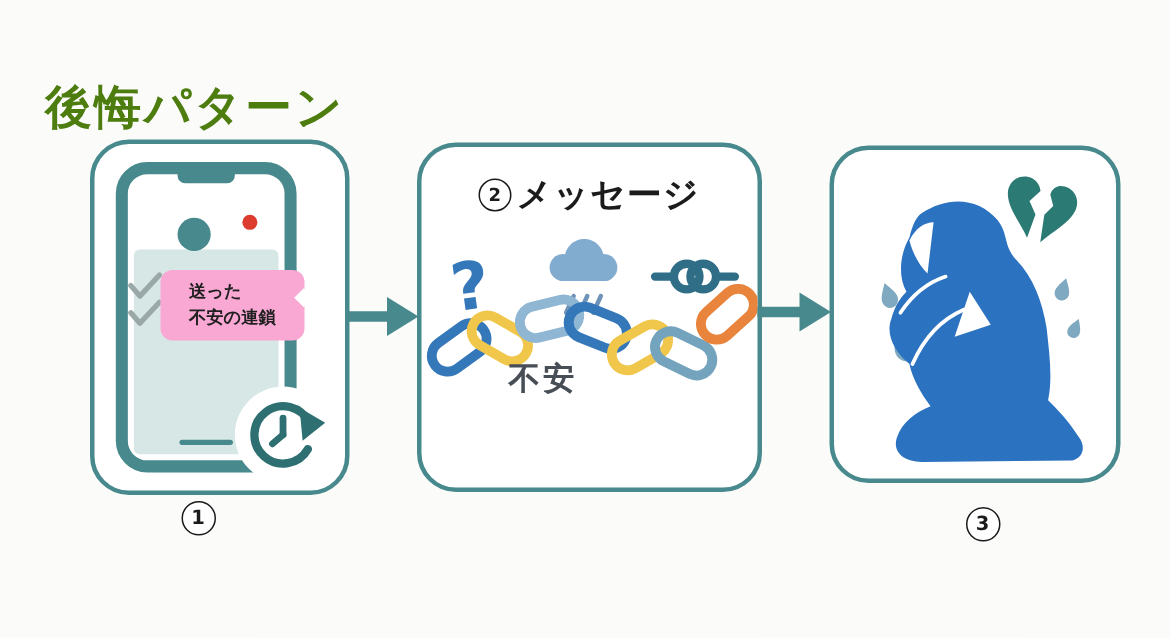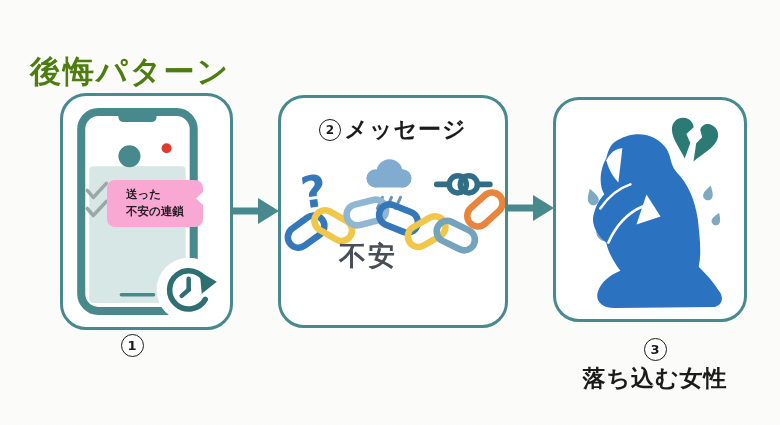--- a/index.html
+++ b/index.html
@@ -34,21 +34,21 @@
   .p2-heading{
     position:absolute;left:0;top:16px;width:100%;display:flex;align-items:center;
     justify-content:center;gap:3px;font-size:23px;font-weight:700;letter-spacing:1px;
   }
   .p2-heading .num-circle{width:20px;height:20px;font-size:12px;}
   .qmark{
     position:absolute;left:20px;top:72px;font-size:44px;font-weight:700;color:#3578ba;
     transform:rotate(-8deg);line-height:1;
   }
   .anxiety-label{
-    position:absolute;left:58px;top:140px;font-size:27px;font-weight:600;color:#484e56;
+    position:absolute;left:58px;top:140px;font-size:21px;font-weight:600;color:#484e56;
     letter-spacing:2px;
   }
   
   .bubble{
     position:absolute;left:44px;top:84px;background:#f9a8d4;border-radius:8px;
     padding:6px 19px;font-size:11.5px;font-weight:600;line-height:1.5;color:#1f1f1f;
     white-space:nowrap;
   }
   .bubble .tail{
     position:absolute;right:-4px;top:14px;width:9px;height:9px;background:#fff;
@@ -182,16 +182,15 @@
         <path fill="#ffffff" d="M 90 94 L 104 116 L 80 124 Z"></path>
       </g>
     </svg>
   </div>
 
   <div id="caption1" class="caption-wrap">
     <span class="num-circle">1</span>
   </div>
   <div id="caption3" class="caption-wrap">
     <span class="num-circle">3</span>
-    <div class="caption-text">落ち込む女性</div>
   </div>
 
 </div>
 
 </body></html>

